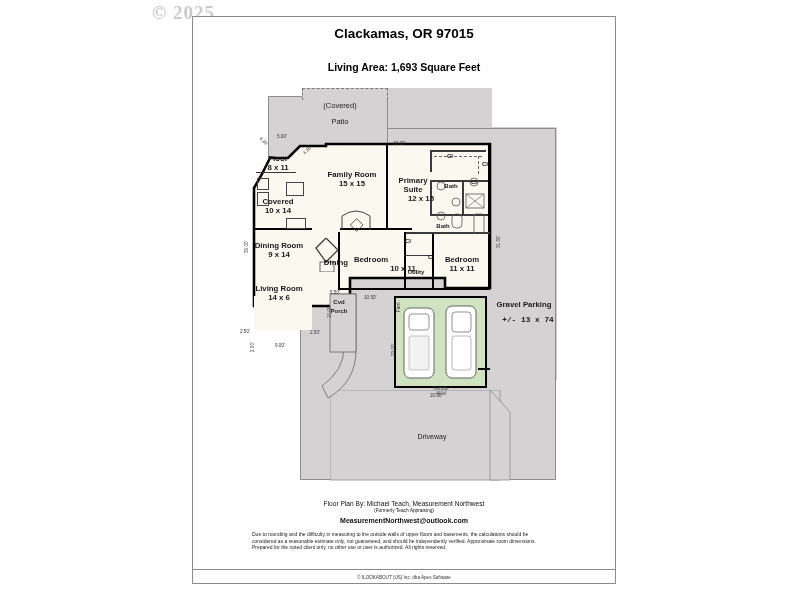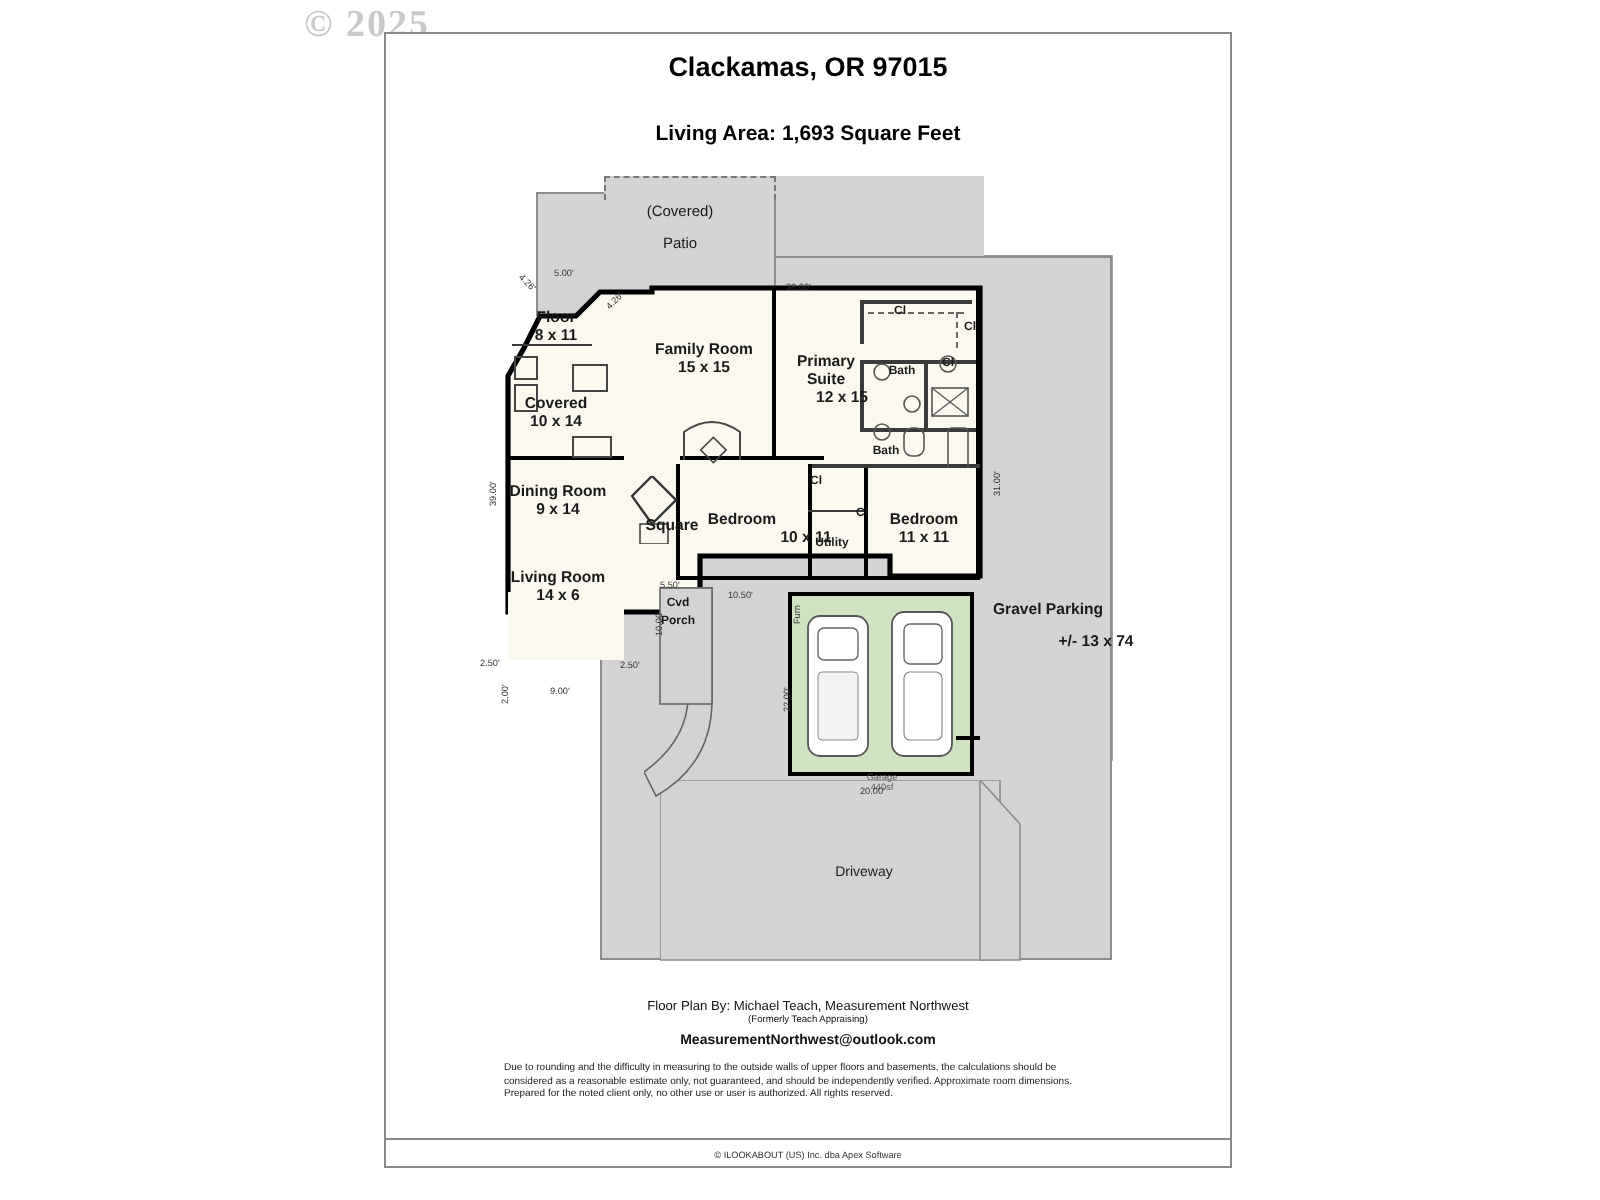--- a/index.html
+++ b/index.html
@@ -225,30 +225,30 @@
     <div class="lbl rm" style="left:388px;top:176px;width:50px;">Primary</div>
     <div class="lbl rm" style="left:388px;top:185px;width:50px;">Suite</div>
     <div class="lbl rm" style="left:396px;top:194px;width:50px;">12 x 15</div>
 
     <div class="lbl rm" style="left:246px;top:241px;width:66px;">Dining Room</div>
     <div class="lbl rm" style="left:246px;top:250px;width:66px;">9 x 14</div>
 
     <div class="lbl rm" style="left:246px;top:284px;width:66px;">Living Room</div>
     <div class="lbl rm" style="left:246px;top:293px;width:66px;">14 x 6</div>
 
-    <div class="lbl rm" style="left:316px;top:258px;width:40px;">Square</div>
+    <div class="lbl rm" style="left:316px;top:258px;width:40px;">Dining</div>
 
     <div class="lbl rm" style="left:340px;top:255px;width:62px;">Bedroom</div>
     <div class="lbl rm" style="left:340px;top:264px;width:62px;padding-left:32px;">10 x 11</div>
 
     <div class="lbl rm" style="left:434px;top:255px;width:56px;">Bedroom</div>
     <div class="lbl rm" style="left:434px;top:264px;width:56px;">11 x 11</div>
 
     <div class="lbl rm" style="left:484px;top:300px;width:80px;">Gravel Parking</div>
-    <div class="lbl rm" style="left:508px;top:316px;width:80px;">+/- 13 x 74</div>
+    <div class="lbl rm" style="left:488px;top:316px;width:80px;font-family:Liberation Mono, monospace;">+/- 13 x 74</div>
 
     <div class="lbl sm" style="left:436px;top:182px;width:30px;">Bath</div>
     <div class="lbl sm" style="left:428px;top:222px;width:30px;">Bath</div>
     <div class="lbl sm" style="left:440px;top:152px;width:20px;">Cl</div>
     <div class="lbl sm" style="left:478px;top:160px;width:14px;">Cl</div>
     <div class="lbl sm" style="left:467px;top:178px;width:14px;">Cl</div>
     <div class="lbl sm" style="left:401px;top:237px;width:14px;">Cl</div>
     <div class="lbl sm" style="left:424px;top:253px;width:14px;">Cl</div>
     <div class="lbl sm" style="left:400px;top:268px;width:32px;">Utility</div>
 

